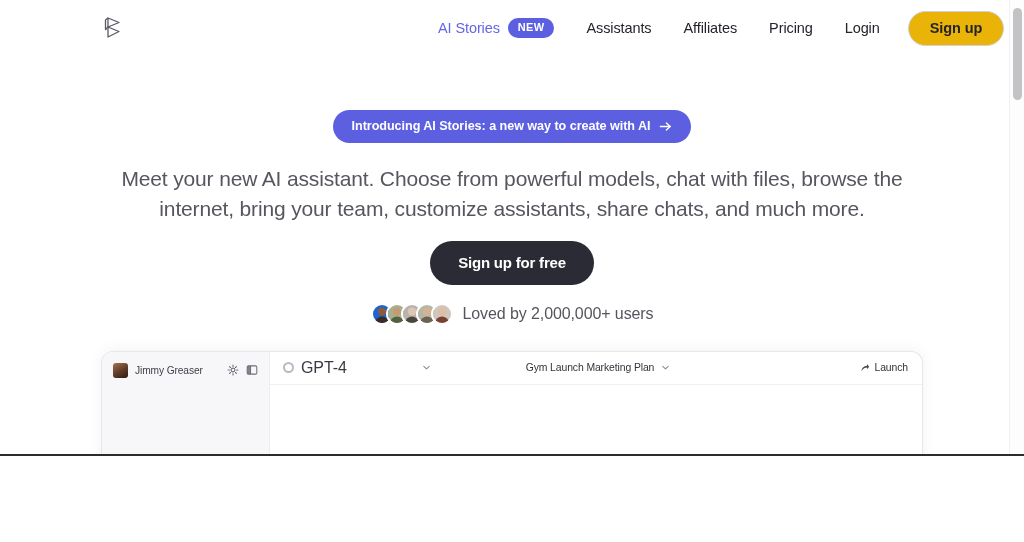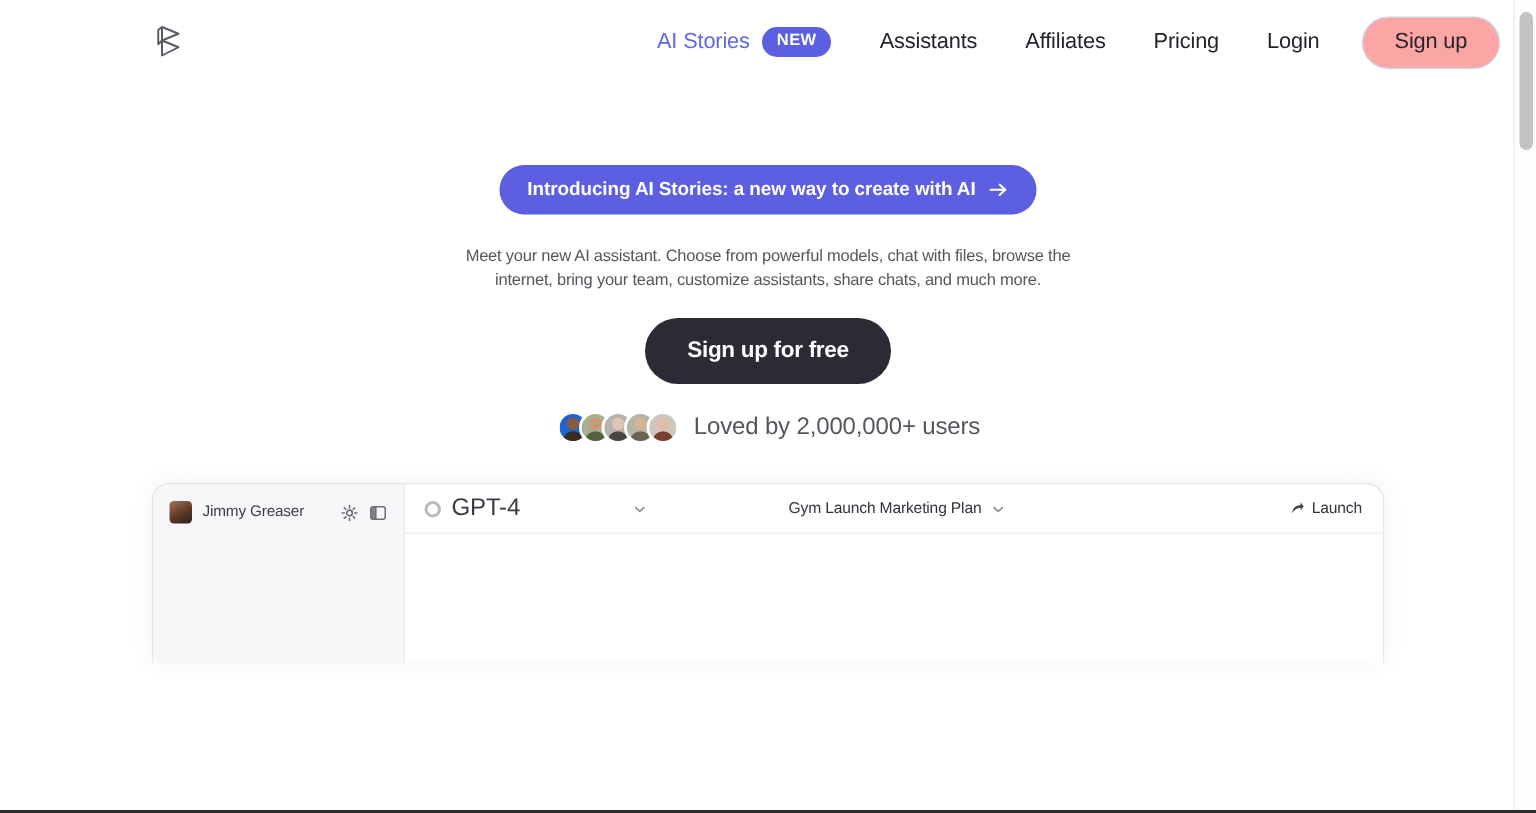--- a/index.html
+++ b/index.html
@@ -15,21 +15,21 @@
     background: #ffffff;
     color: #23232b;
     position: relative;
   }
 
   
   .page {
     position: absolute;
     inset: 0;
     width: 1024px;
-    height: 542px;
+    height: 456px;
     background: #ffffff;
     overflow: hidden;
   }
 
   
   .nav {
     height: 56px;
     display: flex;
     align-items: center;
     padding: 0 0 0 99px;
@@ -85,25 +85,26 @@
 
   .nav-item { margin-right: 32px; }
   .nav-item-login { margin-right: 28px; }
 
   .btn-signup {
     border: 1px solid #cfcfdb;
     border-radius: 999px;
     padding: 8px 21px 9px;
     font-size: 14.5px;
     color: #24242c;
-    background: #fca5a5;
+    background: #eab308;
     font-family: inherit;
     cursor: pointer;
     letter-spacing: -0.1px;
     white-space: nowrap;
+    font-weight: bold;
   }
 
   
   .hero {
     text-align: center;
     padding-top: 54px;
   }
 
   .announce {
     display: inline-flex;
@@ -131,21 +132,21 @@
     font-size: 72px;
     line-height: 1.02;
     font-weight: bold;
     letter-spacing: -2.4px;
     color: #23232b;
   }
   h1.hero-title .line { display: block; }
 
   .hero-sub {
     margin-top: 21px;
-    font-size: 11px;
+    font-size: 21px;
     line-height: 1.42;
     color: #56565f;
     letter-spacing: -0.15px;
   }
   .hero-sub .line { display: block; }
 
   .btn-cta {
     margin-top: 17px;
     background: #2b2b35;
     color: #ffffff;

